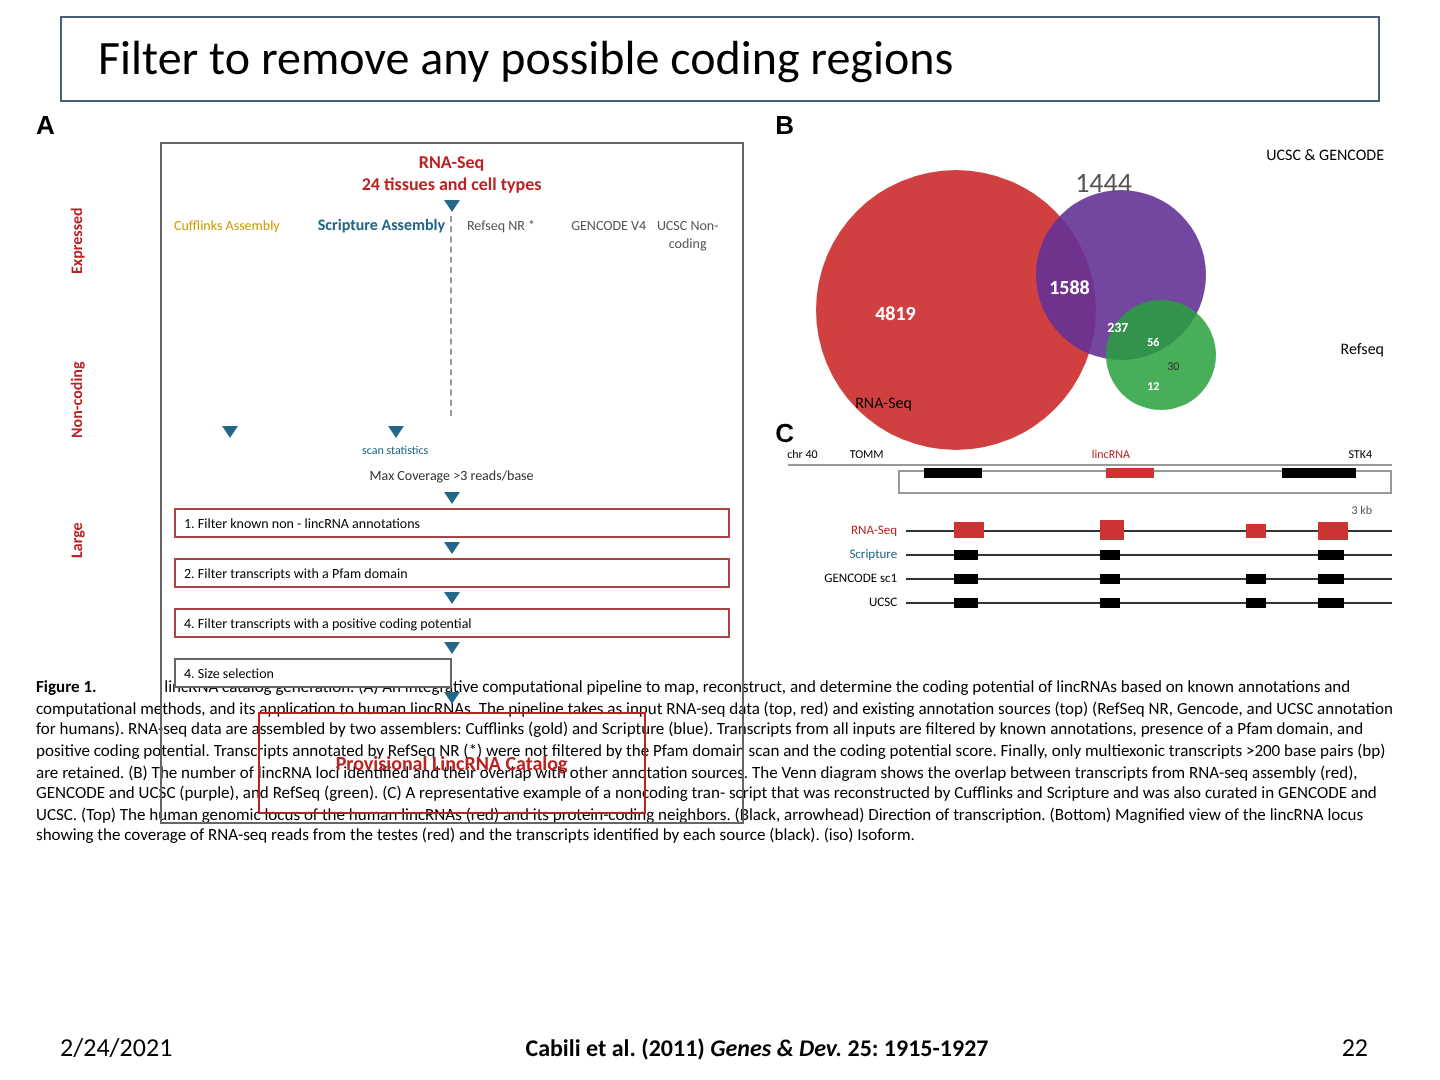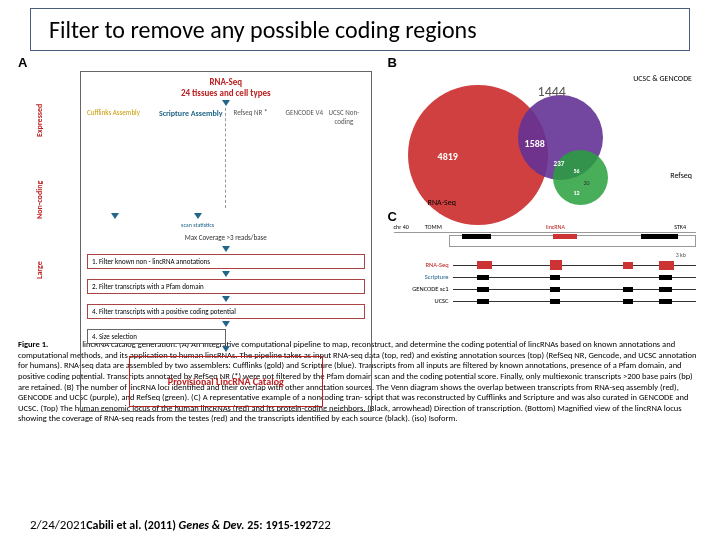--- a/index.html
+++ b/index.html
@@ -9,21 +9,21 @@
   .panel-a { flex: 1.15; position: relative; font-size: 7px; }
   .panel-bc { flex: 1; display: flex; flex-direction: column; }
   .panel-b { flex: 1.1; position: relative; }
   .panel-c { flex: 0.9; position: relative; font-size: 6px; }
   .panel-label { font-family: Arial; font-weight: bold; font-size: 13px; position: absolute; }
   .red-label { color: #b22; font-weight: bold; font-size: 9px; }
   .blue-label { color: #268; font-weight: bold; font-size: 8px; }
   .step-box { border: 1px solid #a44; background: #fff; padding: 2px 4px; font-size: 7px; margin: 2px 0; }
   .prov-box { border: 1.5px solid #b22; padding: 18px 8px; color: #b22; font-weight: bold; font-size: 10px; text-align: center; margin: 4px auto 0; width: 70%; }
   .caption { font-size: 8.5px; line-height: 1.25; padding: 4px 18px 0 18px; }
-  .footer { position: absolute; bottom: 8px; left: 0; right: 6px; display: flex; justify-content: flex-start; align-items: center; padding: 0 30px; font-size: 13px; }
+  .footer { position: absolute; bottom: 8px; left: 0; right: 6px; display: flex; justify-content: space-between; align-items: center; padding: 0 30px; font-size: 13px; }
   .citation { font-weight: bold; font-size: 12px; }
   .citation i { font-style: italic; }
   .arrow-down { width: 0; height: 0; border-left: 4px solid transparent; border-right: 4px solid transparent; border-top: 6px solid #268; margin: 2px auto; }
   
   .pa-grid { position: absolute; top: 16px; left: 8px; right: 8px; }
   .pa-top { display: flex; }
   .pa-side { width: 54px; }
   .pa-main { flex: 1; border: 1.5px solid #666; padding: 4px 6px; }
   .pa-row1 { display: flex; justify-content: space-between; font-size: 7px; }
   .vsep { border-left: 1px dashed #999; height: 100px; }

